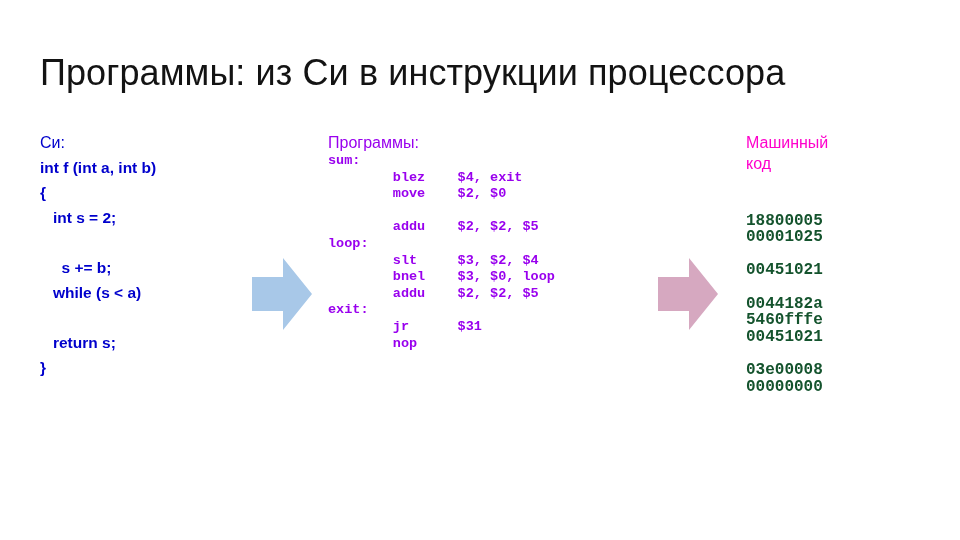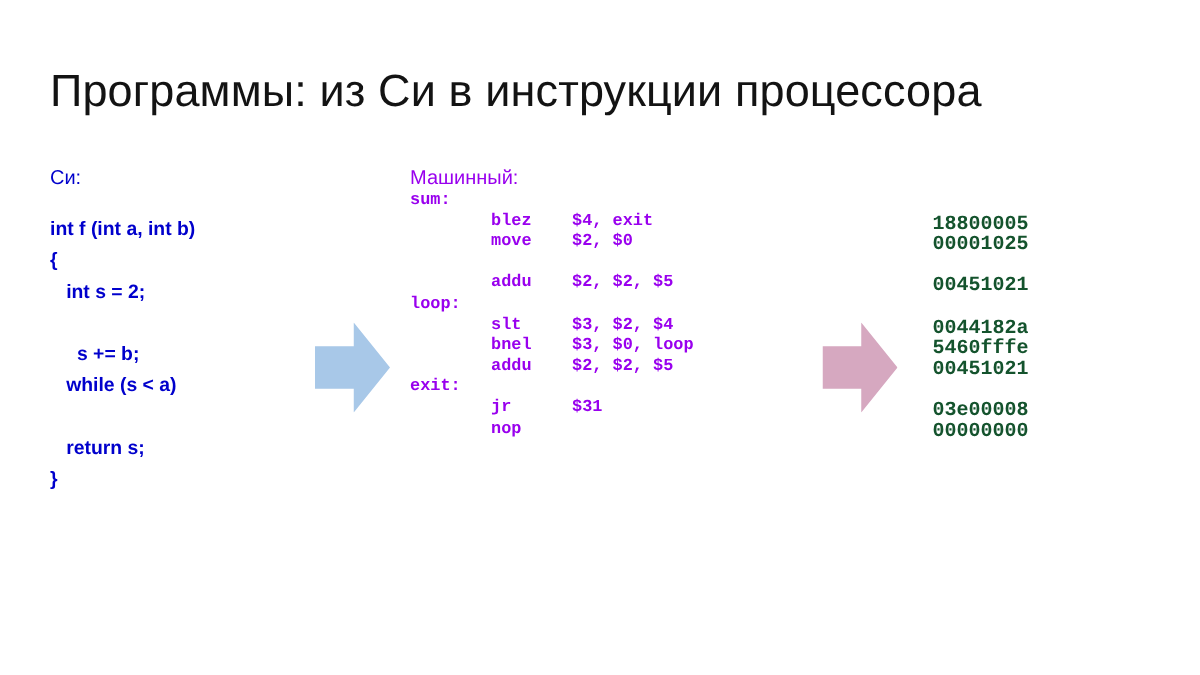--- a/index.html
+++ b/index.html
@@ -43,21 +43,21 @@
   }
 
   
   #c-column {
     left: 40px;
     top: 132px;
     width: 210px;
   }
   #c-heading { color: #0000CC; }
   #c-code {
-    margin-top: 18px;
+    margin-top: 2px;
     font-family: "Liberation Sans", sans-serif;
     font-weight: bold;
     font-size: 15.5px;
     line-height: 25px;
     color: #0000CC;
     white-space: pre;
   }
   #c-code .ln { display: block; height: 25px; }
   #c-code .blank { display: block; height: 25px; }
 
@@ -115,25 +115,27 @@
   <div id="c-code"><span class="ln">int f (int a, int b)</span><span class="ln">{</span><span class="ln">   int s = 2;</span><span class="blank">&nbsp;</span><span class="ln">     s += b;</span><span class="ln">   while (s &lt; a)</span><span class="blank">&nbsp;</span><span class="ln">   return s;</span><span class="ln">}</span></div>
 </div>
 
 <div class="arrow" id="arrow-c-to-asm">
   <svg width="60" height="72" viewBox="0 0 60 72" xmlns="http://www.w3.org/2000/svg">
     <polygon points="0,19 31,19 31,0 60,36 31,72 31,53 0,53" fill="#A8C8E8"></polygon>
   </svg>
 </div>
 
 <div class="column" id="asm-column">
-  <div class="col-heading" id="asm-heading">Машинный:</div>
+  <div class="col-heading" id="asm-heading">Программы:</div>
   <div id="asm-code"><span class="ln">sum:</span><span class="ln">        blez    $4, exit</span><span class="ln">        move    $2, $0</span><span class="blank">&nbsp;</span><span class="ln">        addu    $2, $2, $5</span><span class="ln">loop:</span><span class="ln">        slt     $3, $2, $4</span><span class="ln">        bnel    $3, $0, loop</span><span class="ln">        addu    $2, $2, $5</span><span class="ln">exit:</span><span class="ln">        jr      $31</span><span class="ln">        nop</span></div>
 </div>
 
 <div class="arrow" id="arrow-asm-to-mc">
   <svg width="60" height="72" viewBox="0 0 60 72" xmlns="http://www.w3.org/2000/svg">
     <polygon points="0,19 31,19 31,0 60,36 31,72 31,53 0,53" fill="#D6A8C0"></polygon>
   </svg>
 </div>
 
 <div class="column" id="mc-column">
+  <div class="col-heading" id="mc-heading">Машинный
+код</div>
   <div id="mc-code"><span class="blank">&nbsp;</span><span class="ln">18800005</span><span class="ln">00001025</span><span class="blank">&nbsp;</span><span class="ln">00451021</span><span class="blank">&nbsp;</span><span class="ln">0044182a</span><span class="ln">5460fffe</span><span class="ln">00451021</span><span class="blank">&nbsp;</span><span class="ln">03e00008</span><span class="ln">00000000</span></div>
 </div>
 
 </body></html>

